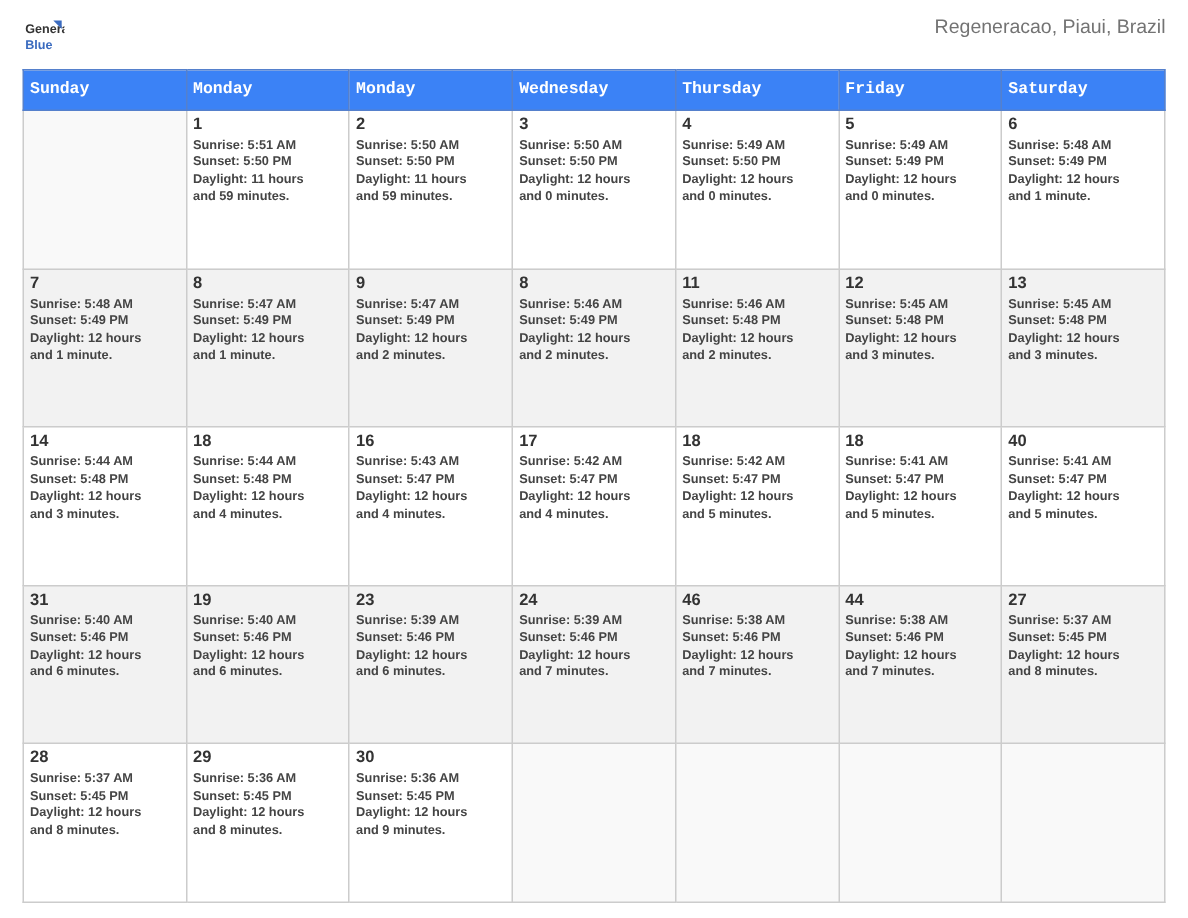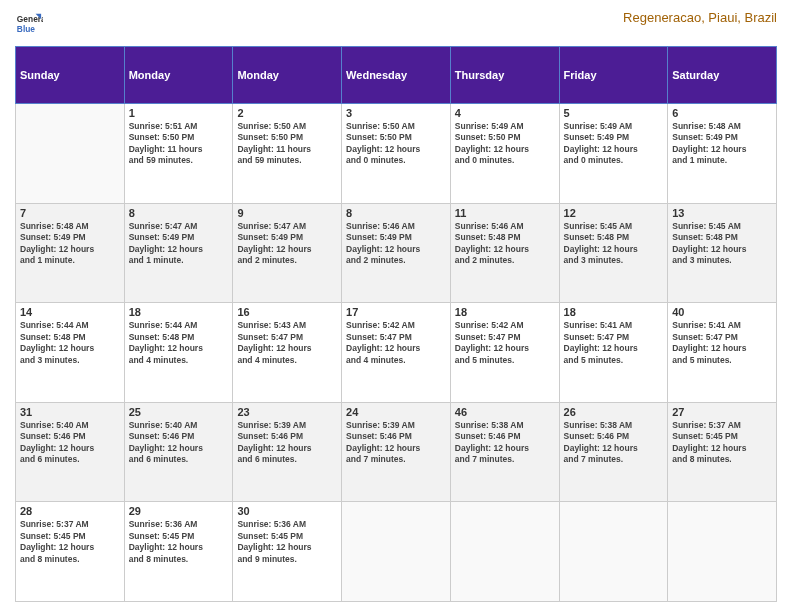--- a/index.html
+++ b/index.html
@@ -36,37 +36,38 @@
     .title-block {
       text-align: right;
     }
     .month-title {
       font-size: 28px;
       font-weight: bold;
       color: #333;
     }
     .subtitle {
       font-size: 13px;
-      color: #a16207;
+      color: #737373;
     }
     .calendar {
       flex: 1;
       border: 1px solid #ccc;
       border-collapse: collapse;
       width: 100%;
       table-layout: fixed;
     }
     .calendar th {
-      background: #4c1d95;
+      background: #3b82f6;
       color: white;
       font-size: 11px;
       font-weight: bold;
-      padding: 22px 4px;
+      padding: 7px 4px;
       text-align: left;
       border: 1px solid #5580cc;
+      font-family: Liberation Mono, monospace;
     }
     .calendar td {
       vertical-align: top;
       border: 1px solid #ccc;
       padding: 3px 4px;
       font-size: 9px;
       color: #333;
       height: 82px;
     }
     .calendar td.empty {
@@ -277,21 +278,21 @@
         </tr>
         <tr class="row-shaded">
           <td>
             <span class="day-num">31</span>
             <div class="day-info" style="white-space: pre-line;">Sunrise: 5:40 AM
 Sunset: 5:46 PM
 Daylight: 12 hours
 and 6 minutes.</div>
           </td>
           <td>
-            <span class="day-num">25</span>
+            <span class="day-num">19</span>
             <div class="day-info" style="white-space: pre-line;">Sunrise: 5:40 AM
 Sunset: 5:46 PM
 Daylight: 12 hours
 and 6 minutes.</div>
           </td>
           <td>
             <span class="day-num">23</span>
             <div class="day-info" style="white-space: pre-line;">Sunrise: 5:39 AM
 Sunset: 5:46 PM
 Daylight: 12 hours
@@ -305,21 +306,21 @@
 and 7 minutes.</div>
           </td>
           <td>
             <span class="day-num">46</span>
             <div class="day-info" style="white-space: pre-line;">Sunrise: 5:38 AM
 Sunset: 5:46 PM
 Daylight: 12 hours
 and 7 minutes.</div>
           </td>
           <td>
-            <span class="day-num">26</span>
+            <span class="day-num">44</span>
             <div class="day-info" style="white-space: pre-line;">Sunrise: 5:38 AM
 Sunset: 5:46 PM
 Daylight: 12 hours
 and 7 minutes.</div>
           </td>
           <td>
             <span class="day-num">27</span>
             <div class="day-info" style="white-space: pre-line;">Sunrise: 5:37 AM
 Sunset: 5:45 PM
 Daylight: 12 hours

